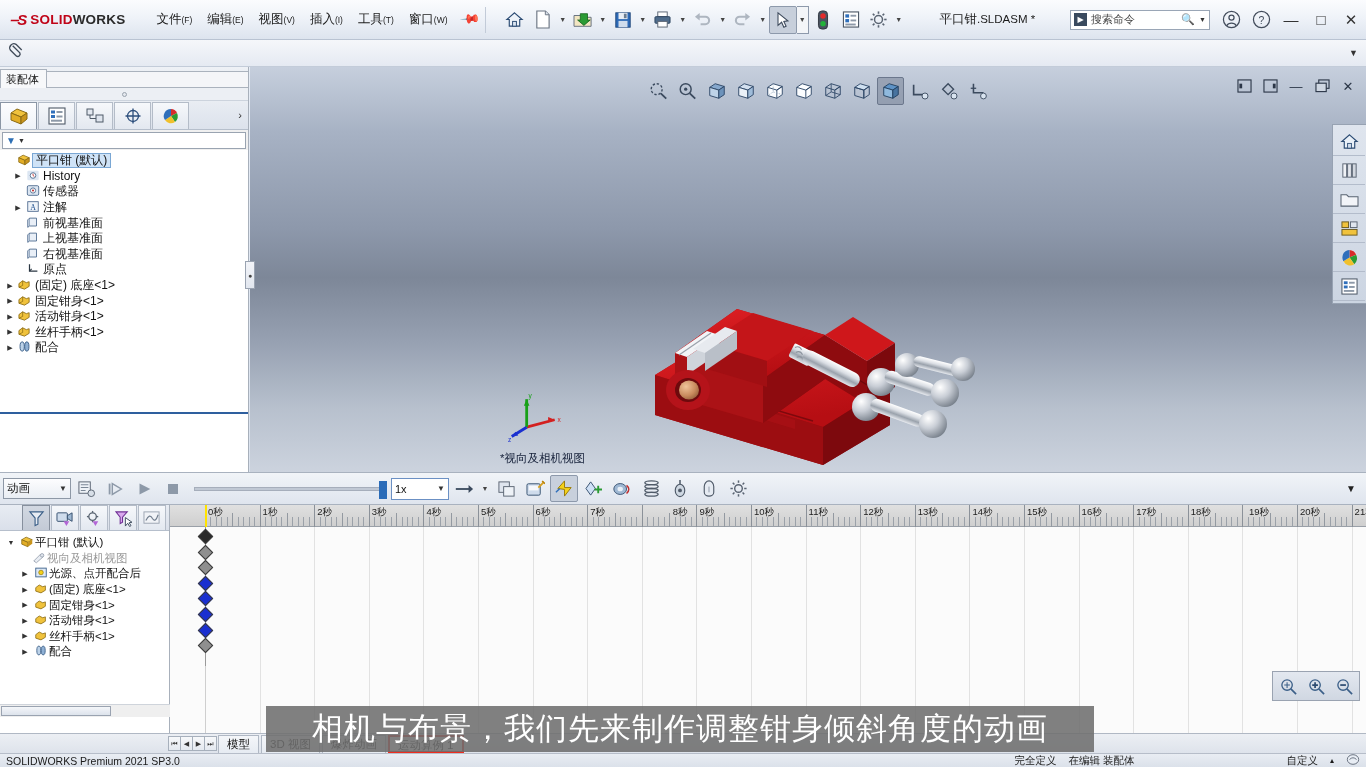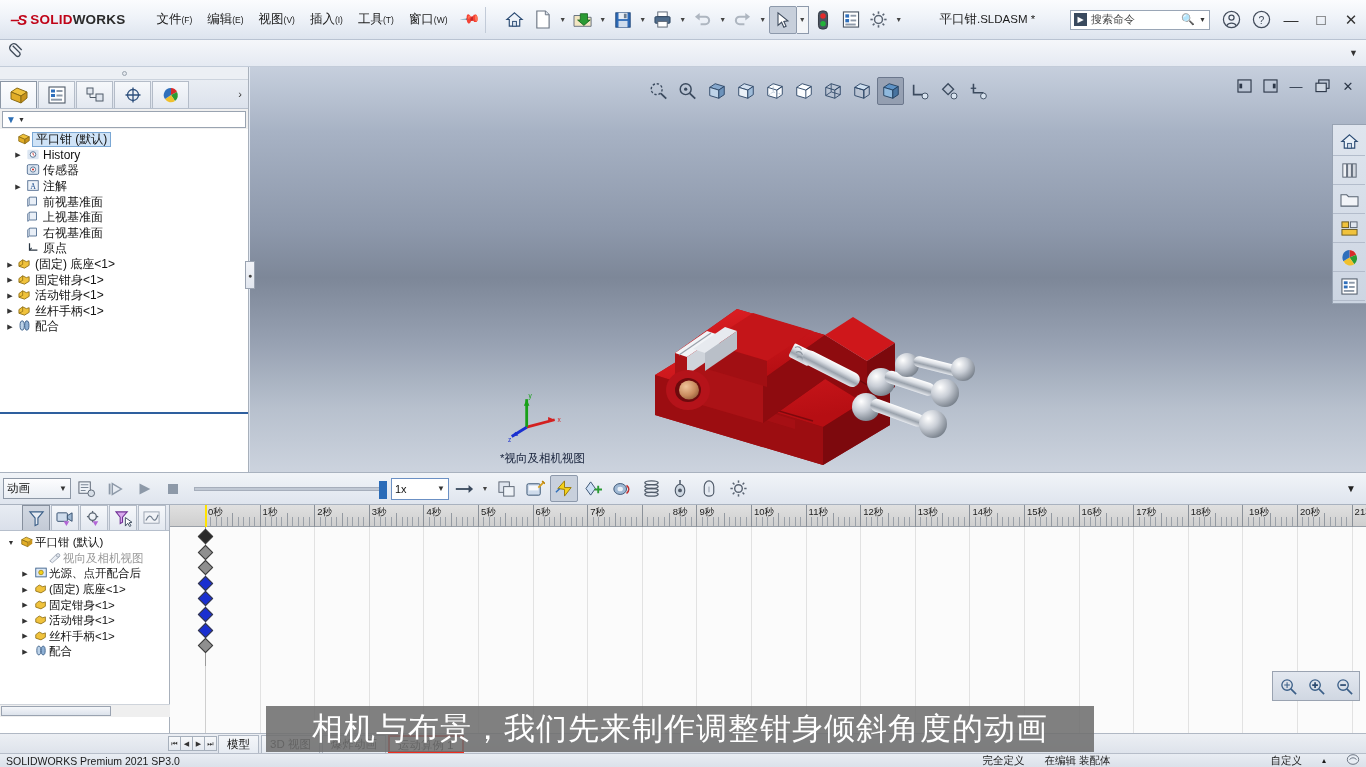--- a/index.html
+++ b/index.html
@@ -178,21 +178,21 @@
     display: flex; align-items: center; justify-content: center; font-size: 7px; color: #333; margin-right: -1px; }
   .dtab { height: 18px; line-height: 16px; padding: 0 8px; font-size: 11.5px; border: 1px solid #b0b8c4; border-bottom: none;
     background: linear-gradient(#f4f6f9,#e6ebf2); margin-left: 2px; }
   .dtab.active { background: #fff; }
   .dtab.redbox { border: 2px solid #ef2d20; position: relative; }
 
   
   .statusbar { position: absolute; left: 0; top: 753px; width: 1366px; height: 14px;
     background: linear-gradient(#e9edf3,#dbe1ea); border-top: 1px solid #b6bdc9; display: flex; align-items: center;
     font-size: 10.5px; color: #1b1b1b; padding: 0 6px; }
-  .sb-r { margin-left: auto; display: flex; align-items: center; gap: 20px; }
+  .sb-r { margin-left: auto; display: flex; align-items: center; gap: 12px; }
 
   
   .subtitle {
     position: absolute; left: 266px; top: 706px; width: 828px; height: 46px;
     background: rgba(110,110,110,.88);
     display: flex; align-items: center; justify-content: center;
     color: #fff; font-size: 31px; letter-spacing: 1px;
     font-family: "DejaVu Sans", "Liberation Sans", sans-serif;
   }
 
@@ -346,20 +346,24 @@
   <div class="secondbar">
     <div class="clip-ico">
       <svg width="19" height="19" viewBox="0 0 20 20">
           <path d="M14 5 L6.5 12.5 A2.6 2.6 0 0 0 10 16 L16.5 9.5 A4.4 4.4 0 0 0 10.5 3.5 L4.5 9.5" fill="none" stroke="#3f4a58" stroke-width="1.4"></path>
         </svg>
     </div>
     <div class="expand-caret">▼</div>
   </div>
 
   <div class="leftpanel">
+    <div class="asmtab-row">
+      <div class="asmtab">装配体</div>
+      <div class="asm-blank"></div>
+    </div>
     <div class="grip-row">
         <span class="grip-dot"></span>
       </div>
 
     <div class="tree-tabs">
       <div class="ttab sel">
         <svg width="22" height="20" viewBox="0 0 22 20">
             <path d="M3 7 L9 3 L19 7 L13 11 Z" fill="#f0c23c" stroke="#8a6a12" stroke-width="1"></path>
             <path d="M3 7 V14 L13 18 V11 Z" fill="#e2ad26" stroke="#8a6a12" stroke-width="1"></path>
             <path d="M13 11 L19 7 V13 L13 18 Z" fill="#c9941c" stroke="#8a6a12" stroke-width="1"></path>
@@ -953,21 +957,21 @@
           <span class="tarrow">▼</span>
           <span class="ticon">
             <svg width="14" height="13" viewBox="0 0 16 14">
                 <path d="M2 5 L7 2 L14 5 L9 8 Z" fill="#f0c23c" stroke="#8a6a12" stroke-width=".9"></path>
                 <path d="M2 5 V10 L9 13 V8 Z" fill="#e2ad26" stroke="#8a6a12" stroke-width=".9"></path>
                 <path d="M9 8 L14 5 V9.5 L9 13 Z" fill="#c9941c"></path>
               </svg>
           </span>
           <span>平口钳  (默认)</span>
         </div>
-        <div class="mmnode" style="padding-left:32px; color:#9a9a9a">
+        <div class="mmnode" style="padding-left:16px; color:#9a9a9a">
           <span class="tarrow empty">▶</span>
           <span class="ticon">
             <svg width="14" height="13" viewBox="0 0 16 14">
                 <path d="M2 11 L10 3 L13 6 L5 13 Z" fill="#e9edf3" stroke="#9aa3b1" stroke-width="1"></path>
                 <circle cx="11.5" cy="4.5" r="2" fill="#dfe4ec" stroke="#9aa3b1" stroke-width="1"></circle>
               </svg>
           </span>
           <span>视向及相机视图</span>
         </div>
         <div class="mmnode" style="padding-left:18px">

